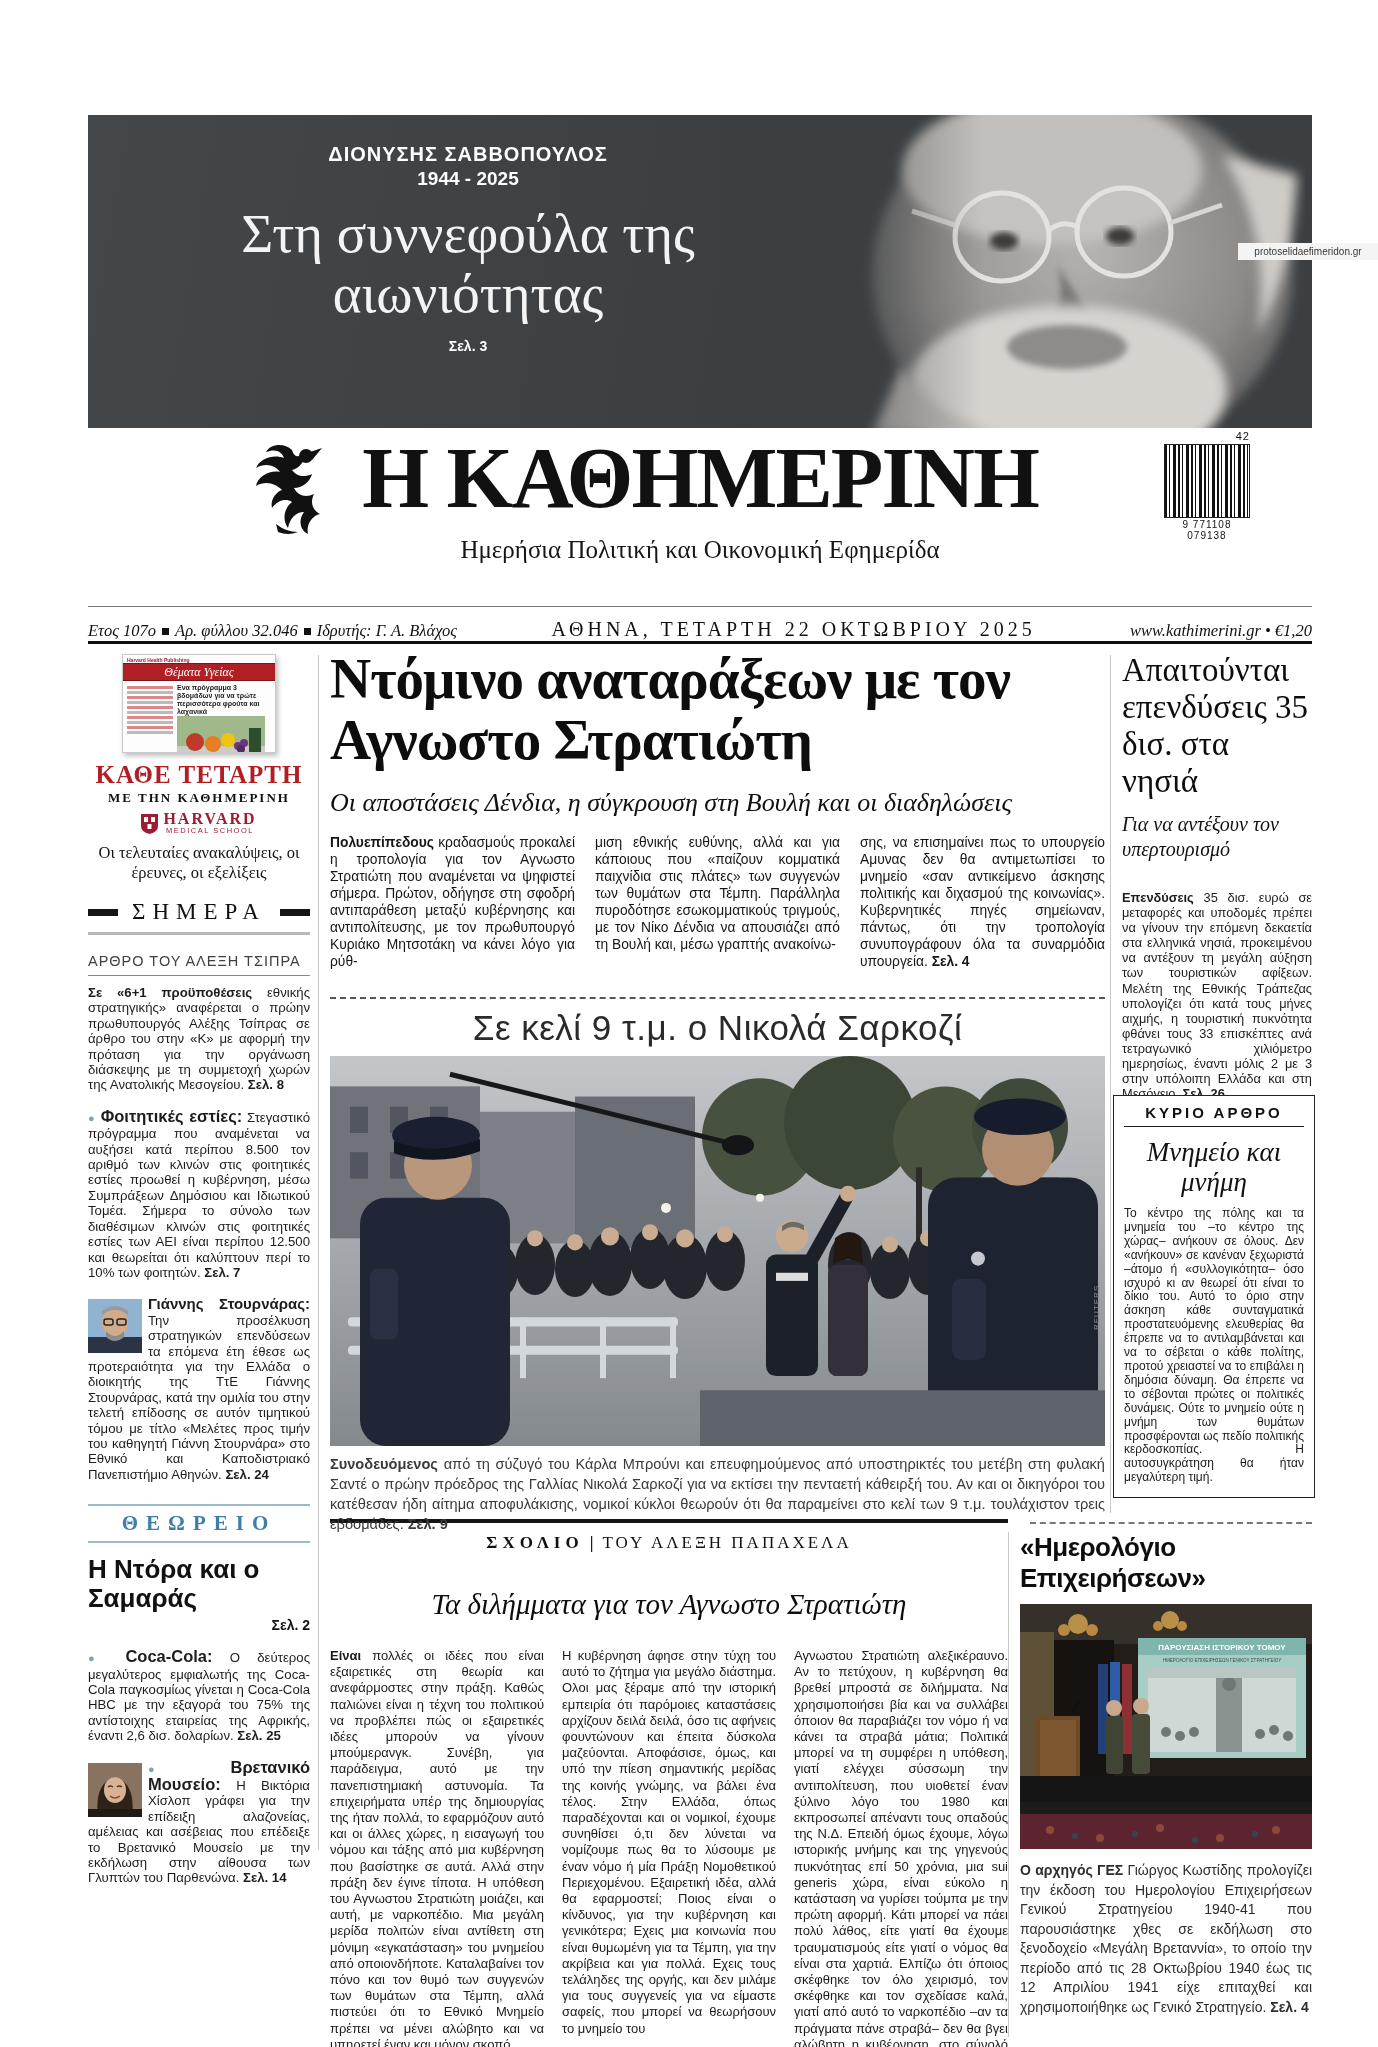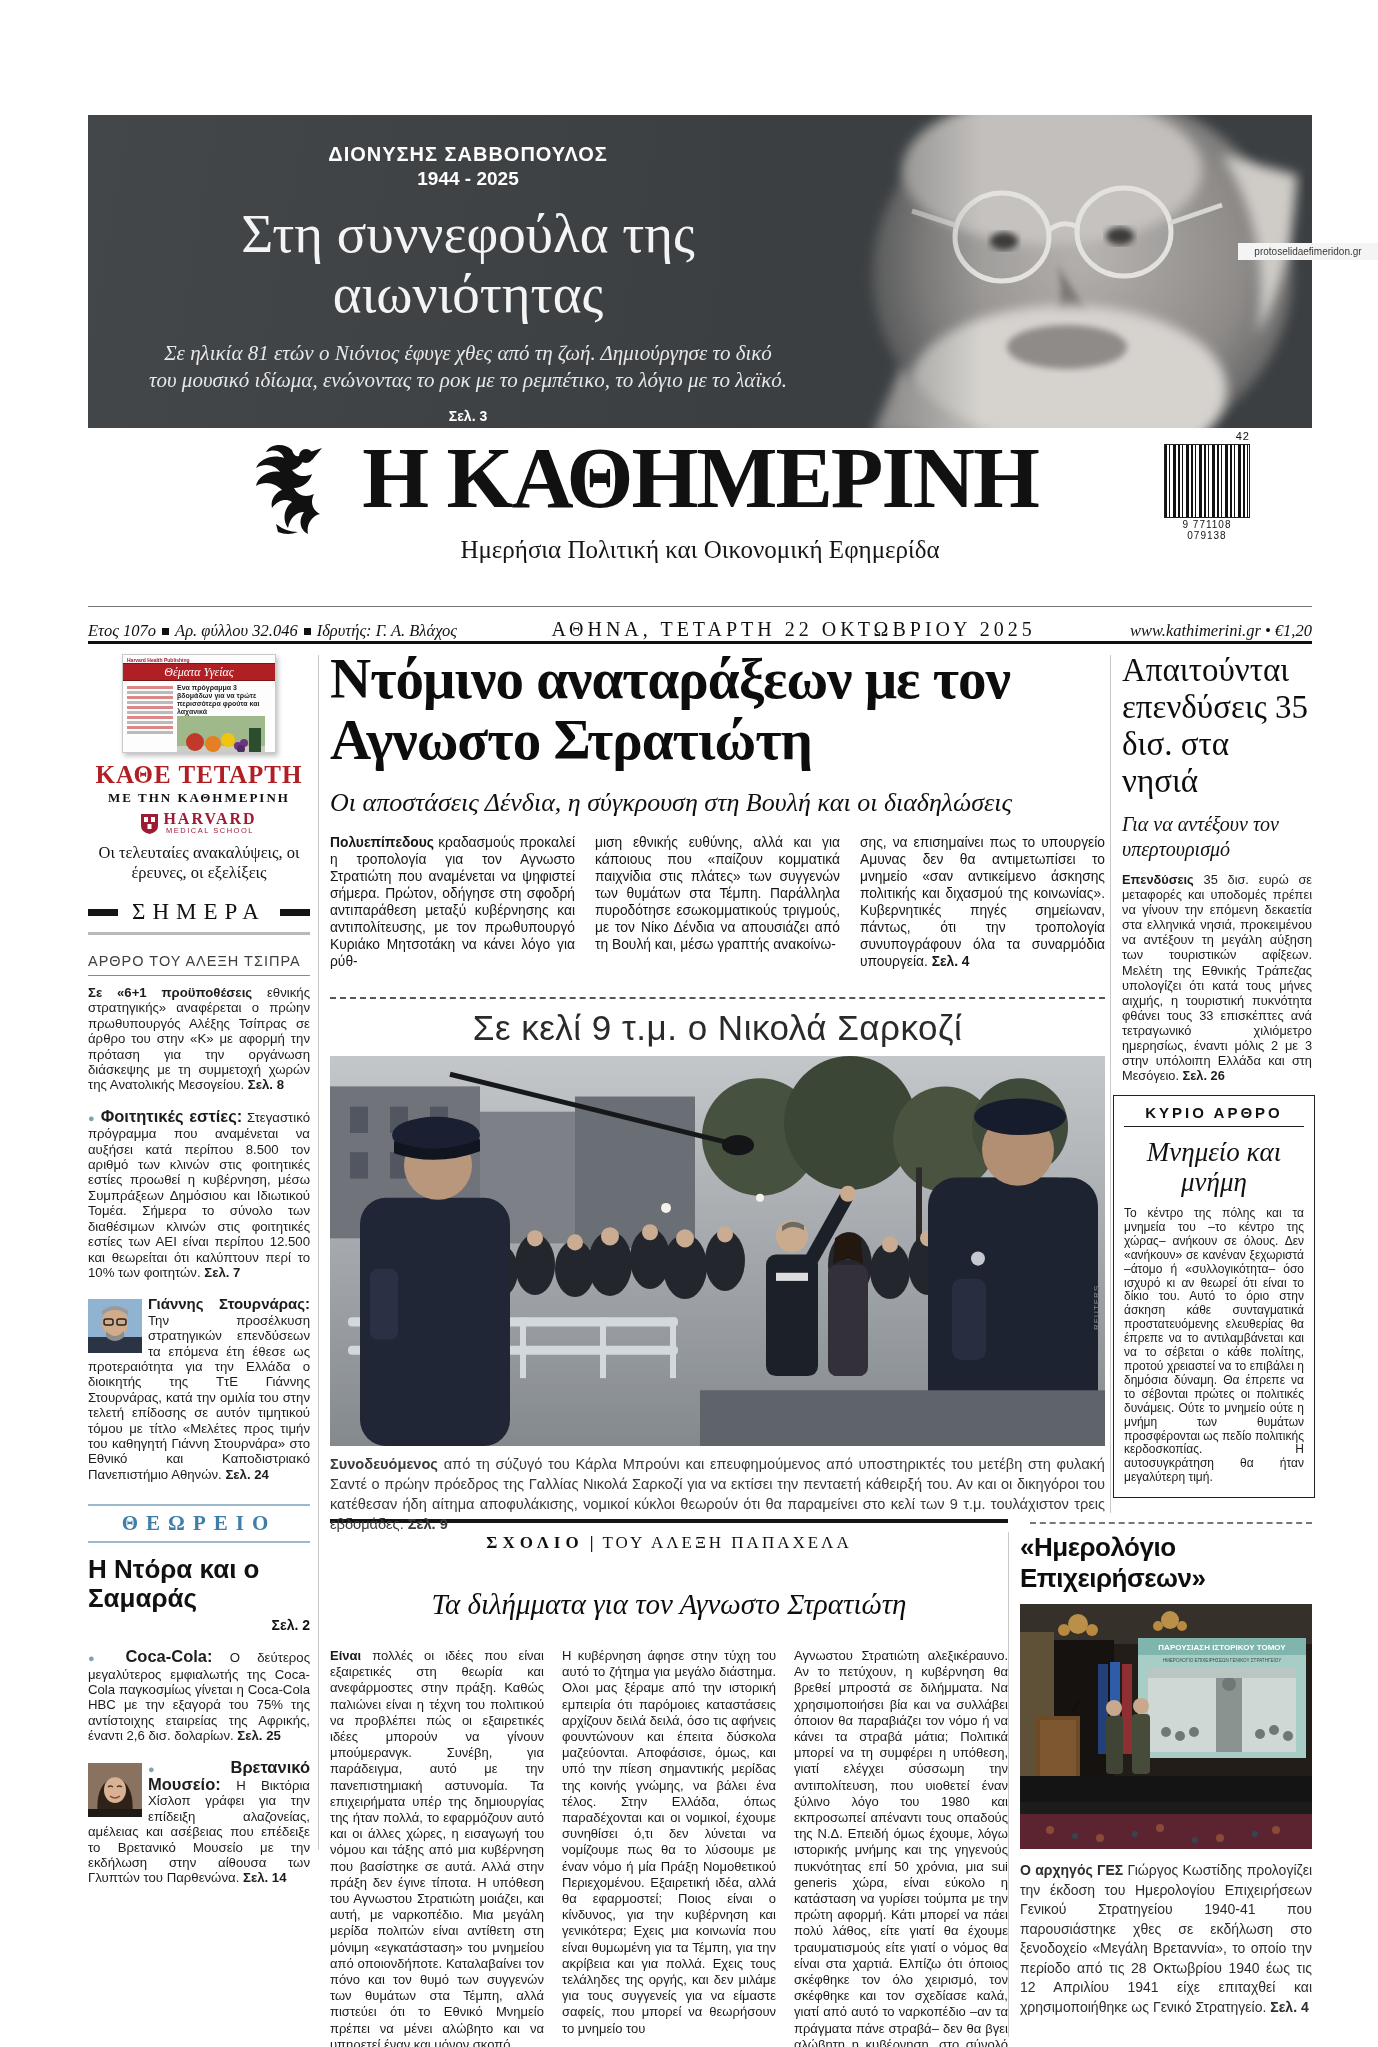--- a/index.html
+++ b/index.html
@@ -105,21 +105,21 @@
   #scholio-head .sep{padding:0 6px;font-weight:bold;}
   #scholio-head .sect{font-weight:bold;letter-spacing:5px;}
   #scholio-title{left:330px;top:1588px;width:678px;text-align:center;font-family:"Liberation Serif",serif;font-style:italic;font-size:29px;color:#0d0d0d;}
   #scholio-cols{left:330px;top:1648px;width:678px;display:flex;gap:18px;}
   #scholio-cols .col{flex:1;font-size:13px;line-height:16.2px;text-align:justify;color:#1a1a1a;}
 
   
   #rightcol{left:1122px;top:652px;width:190px;}
   #econ-title{font-family:"Liberation Serif",serif;font-size:33px;line-height:37px;color:#0d0d0d;}
   #econ-sub{font-family:"Liberation Serif",serif;font-style:italic;font-size:20px;line-height:25px;margin-top:12px;}
-  #econ-body{font-size:12.8px;line-height:15.1px;text-align:justify;margin-top:10px;color:#1c1c1c;}
+  #econ-body{font-size:12.8px;line-height:15.1px;text-align:justify;margin-top:28px;color:#1c1c1c;}
   #editorial{left:1113px;top:1095px;width:180px;border:1.5px solid #222;padding:8px 10px 12px 10px;background:#fff;}
   #editorial-hdr{text-align:center;font-weight:bold;font-size:15px;letter-spacing:3px;border-bottom:1.5px solid #222;padding-bottom:5px;}
   #editorial-title{text-align:center;font-family:"Liberation Serif",serif;font-style:italic;font-size:27px;line-height:30px;margin-top:10px;}
   #editorial-body{font-size:12px;line-height:13.9px;text-align:justify;margin-top:10px;color:#1a1a1a;}
 
   
   #diary{left:1020px;top:1532px;width:292px;}
   #diary-title{font-weight:bold;font-size:26px;letter-spacing:-0.5px;color:#0d0d0d;}
   #diary-photo{width:292px;height:245px;margin-top:10px;}
   #diary-caption{font-size:14px;line-height:19.5px;text-align:justify;margin-top:8px;color:#2d2d2d;}
@@ -159,21 +159,20 @@
       <path d="M305,150 Q315,185 300,205 Q320,215 340,205" fill="#7a7774" filter="url(#blur3)"></path>
       <ellipse cx="315" cy="275" rx="160" ry="85" fill="#d6d3cf" filter="url(#blur6)"></ellipse>
       <ellipse cx="315" cy="232" rx="60" ry="22" fill="#8e8b88" filter="url(#blur3)"></ellipse>
       <path d="M150,250 Q190,310 260,320 L120,320 Z" fill="#bdbab6" filter="url(#blur6)"></path>
     </svg>
     <div id="banner-fade"></div>
     <div class="banner-text">
       <div class="banner-kicker">ΔΙΟΝΥΣΗΣ ΣΑΒΒΟΠΟΥΛΟΣ</div>
       <div class="banner-years">1944 - 2025</div>
       <div class="banner-title">Στη συννεφούλα της αιωνιότητας</div>
-      <div class="banner-sub">Σε ηλικία 81 ετών ο Νιόνιος έφυγε χθες από τη ζωή. Δημιούργησε το δικό του μουσικό ιδίωμα, ενώνοντας το ροκ με το ρεμπέτικο, το λόγιο με το λαϊκό.</div>
       <div class="banner-page">Σελ. 3</div>
     </div>
   </div>
   <div class="abs" id="watermark">protoselidaefimeridon.gr</div>
 
   <div class="abs" id="masthead">
     <svg id="griffin" viewBox="0 0 92 96">
       <path d="M46,10 C38,2 24,4 20,12 C30,8 36,12 38,18 C28,14 14,18 10,28 C20,22 30,26 34,32 C24,30 12,36 10,46 C20,40 30,44 36,50 C30,52 24,60 26,68 C32,60 40,58 46,62 C38,68 36,80 42,88 C44,78 50,72 58,72 C52,80 54,90 62,94 C60,84 66,76 74,74 C66,70 64,62 68,54 C60,58 52,56 48,48 C56,48 64,42 66,34 C58,38 50,36 46,30 C54,28 60,20 58,12 C54,18 48,18 46,10 Z" fill="#111"></path>
       <circle cx="60" cy="16" r="7" fill="#111"></circle>
       <path d="M64,12 L76,8 L66,20 Z" fill="#111"></path>

